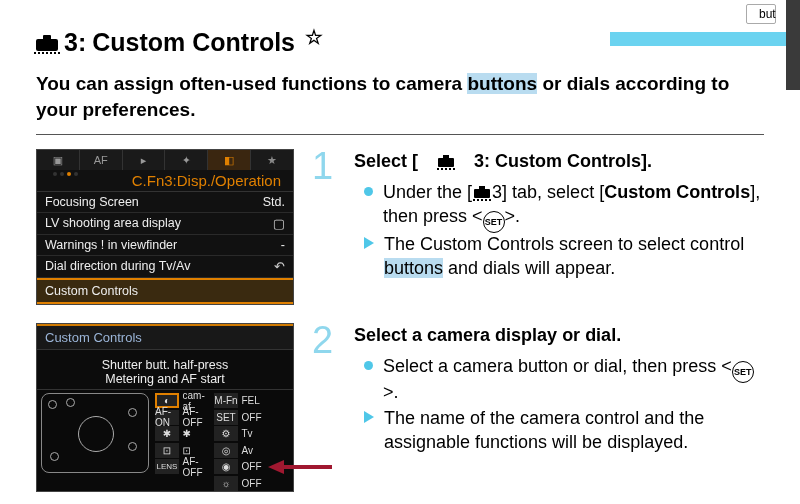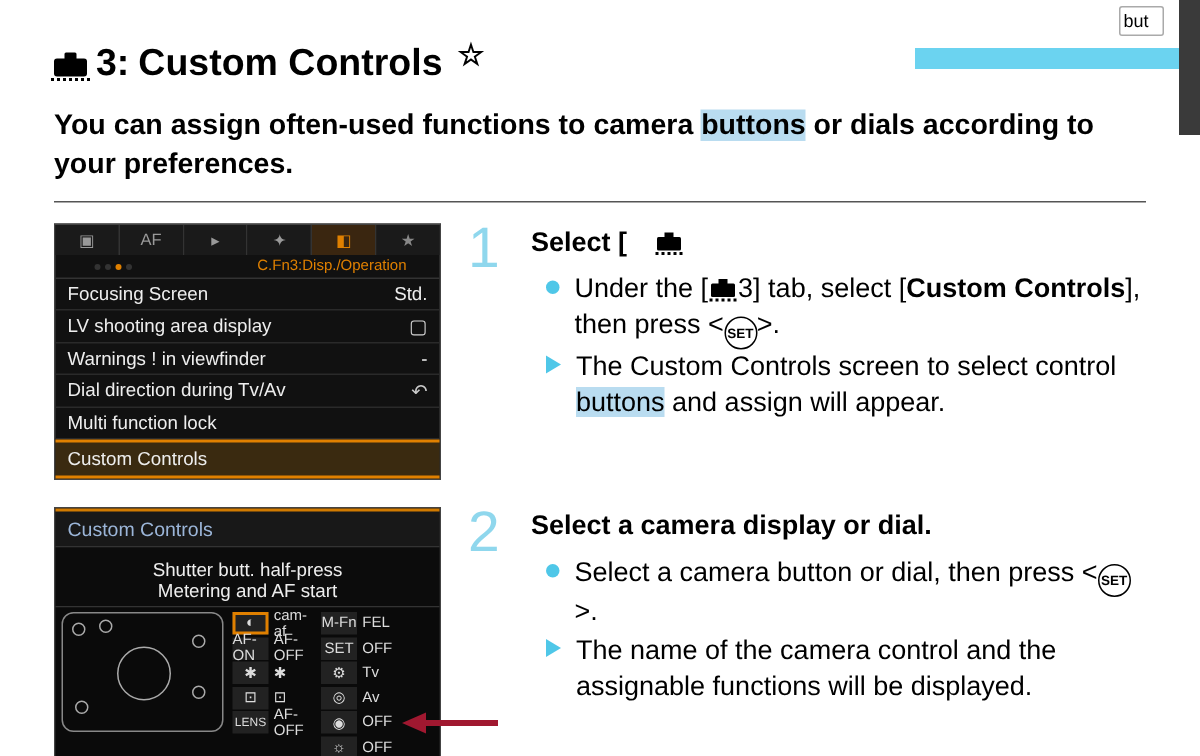--- a/index.html
+++ b/index.html
@@ -121,22 +121,22 @@
     display: flex; height: 20px;
   }
   .tab {
     flex:1; display:flex; align-items:center; justify-content:center;
     border-right:1px solid #333; background:#1a1a1a;
     color:#999; font-size:11px;
   }
   .tab.sel { background:#3a2610; color:#e08000; }
   .tabbar .tab:last-child { border-right:none; color:#888; }
   .subhead {
-    display:flex; justify-content:flex-end; padding:2px 22px;
-    font-size:10px; color:#e08000; border-bottom:1px solid #333;align-items:center;
+    display:flex; justify-content:flex-end; padding:2px 12px;
+    font-size:15px; color:#e08000; border-bottom:1px solid #333;
   }
   .dots-row { display:flex; gap:3px; margin-right:auto; padding-left:4px;}
   .dots-row span { width:4px;height:4px;border-radius:50%;background:#333;display:inline-block;}
   .dots-row span.on{ background:#e08000;}
   .m-row {
     display:flex; justify-content:space-between;
     padding: 3px 8px; border-bottom: 1px solid #2a2a2a;
     font-size: 12.5px;
   }
   .m-row.sel {
@@ -204,21 +204,21 @@
     width: 64px; height: 18px;
     pointer-events:none;
   }
   .right-edge {
     position:absolute; right:0; top:0; width:14px; height:90px;
     background:#3a3a3a;
   }
   .right-edge .btn {
     position:absolute; left:-40px; top:4px; width:30px; height:20px;
     background:#fff; border:1px solid #aaa; border-radius:2px;
-    font-size:12px; display:flex;align-items:center;justify-content:flex-start;padding-left:2px;
+    font-size:12px; display:flex;align-items:center;justify-content:flex-start;padding-left:12px;
   }
 </style>
 </head>
 <body>
 
 <div class="cyan-stripe"></div>
 <div class="right-edge">
   <div class="btn">but</div>
 </div>
 
@@ -269,51 +269,48 @@
           <span class="sym">▢</span>
       </div>
       <div class="m-row">
         <span>Warnings ! in viewfinder</span>
           <span>-</span>
       </div>
       <div class="m-row">
         <span>Dial direction during Tv/Av</span>
           <span class="sym">↶</span>
       </div>
-      <div class="m-row">
-        <span>Multi function lock</span>
-          <span></span>
-      </div>
       <div class="m-row sel">
         <span>Custom Controls</span>
           <span></span>
       </div>
     </div>
 
     <div class="step-num">1</div>
 
     <div class="step-body">
       <div class="step-title">
         <span>Select [</span>
         <span class="mini-cam">
             <span class="b"></span>
             <span class="t"></span>
             <span class="d"></span>
           </span>
+        <span>3: Custom Controls].</span>
       </div>
       <div class="bullet-row">
         <div class="dot-b"></div>
         <div class="bullet-text">
           <span>Under the [</span><span class="mini-cam"><span class="b"></span><span class="t"></span><span class="d"></span></span><span>3</span><span>] tab, select [</span><b>Custom Controls</b><span>], then press &lt;</span><span class="pill-set">SET</span><span>&gt;.</span>
         </div>
       </div>
       <div class="bullet-row">
         <div class="tri-b"></div>
         <div class="bullet-text">
-          <span>The Custom Controls screen to select control </span><span class="hl">buttons</span><span> and assign will appear.</span>
+          <span>The Custom Controls screen to select control </span><span class="hl">buttons</span><span> and dials will appear.</span>
         </div>
       </div>
     </div>
   </div>
 
   <div class="section">
     <div class="menu-shot">
       <div class="cc-head">Custom Controls</div>
       <div class="cc-body">
         <div>Shutter butt. half-press</div>

